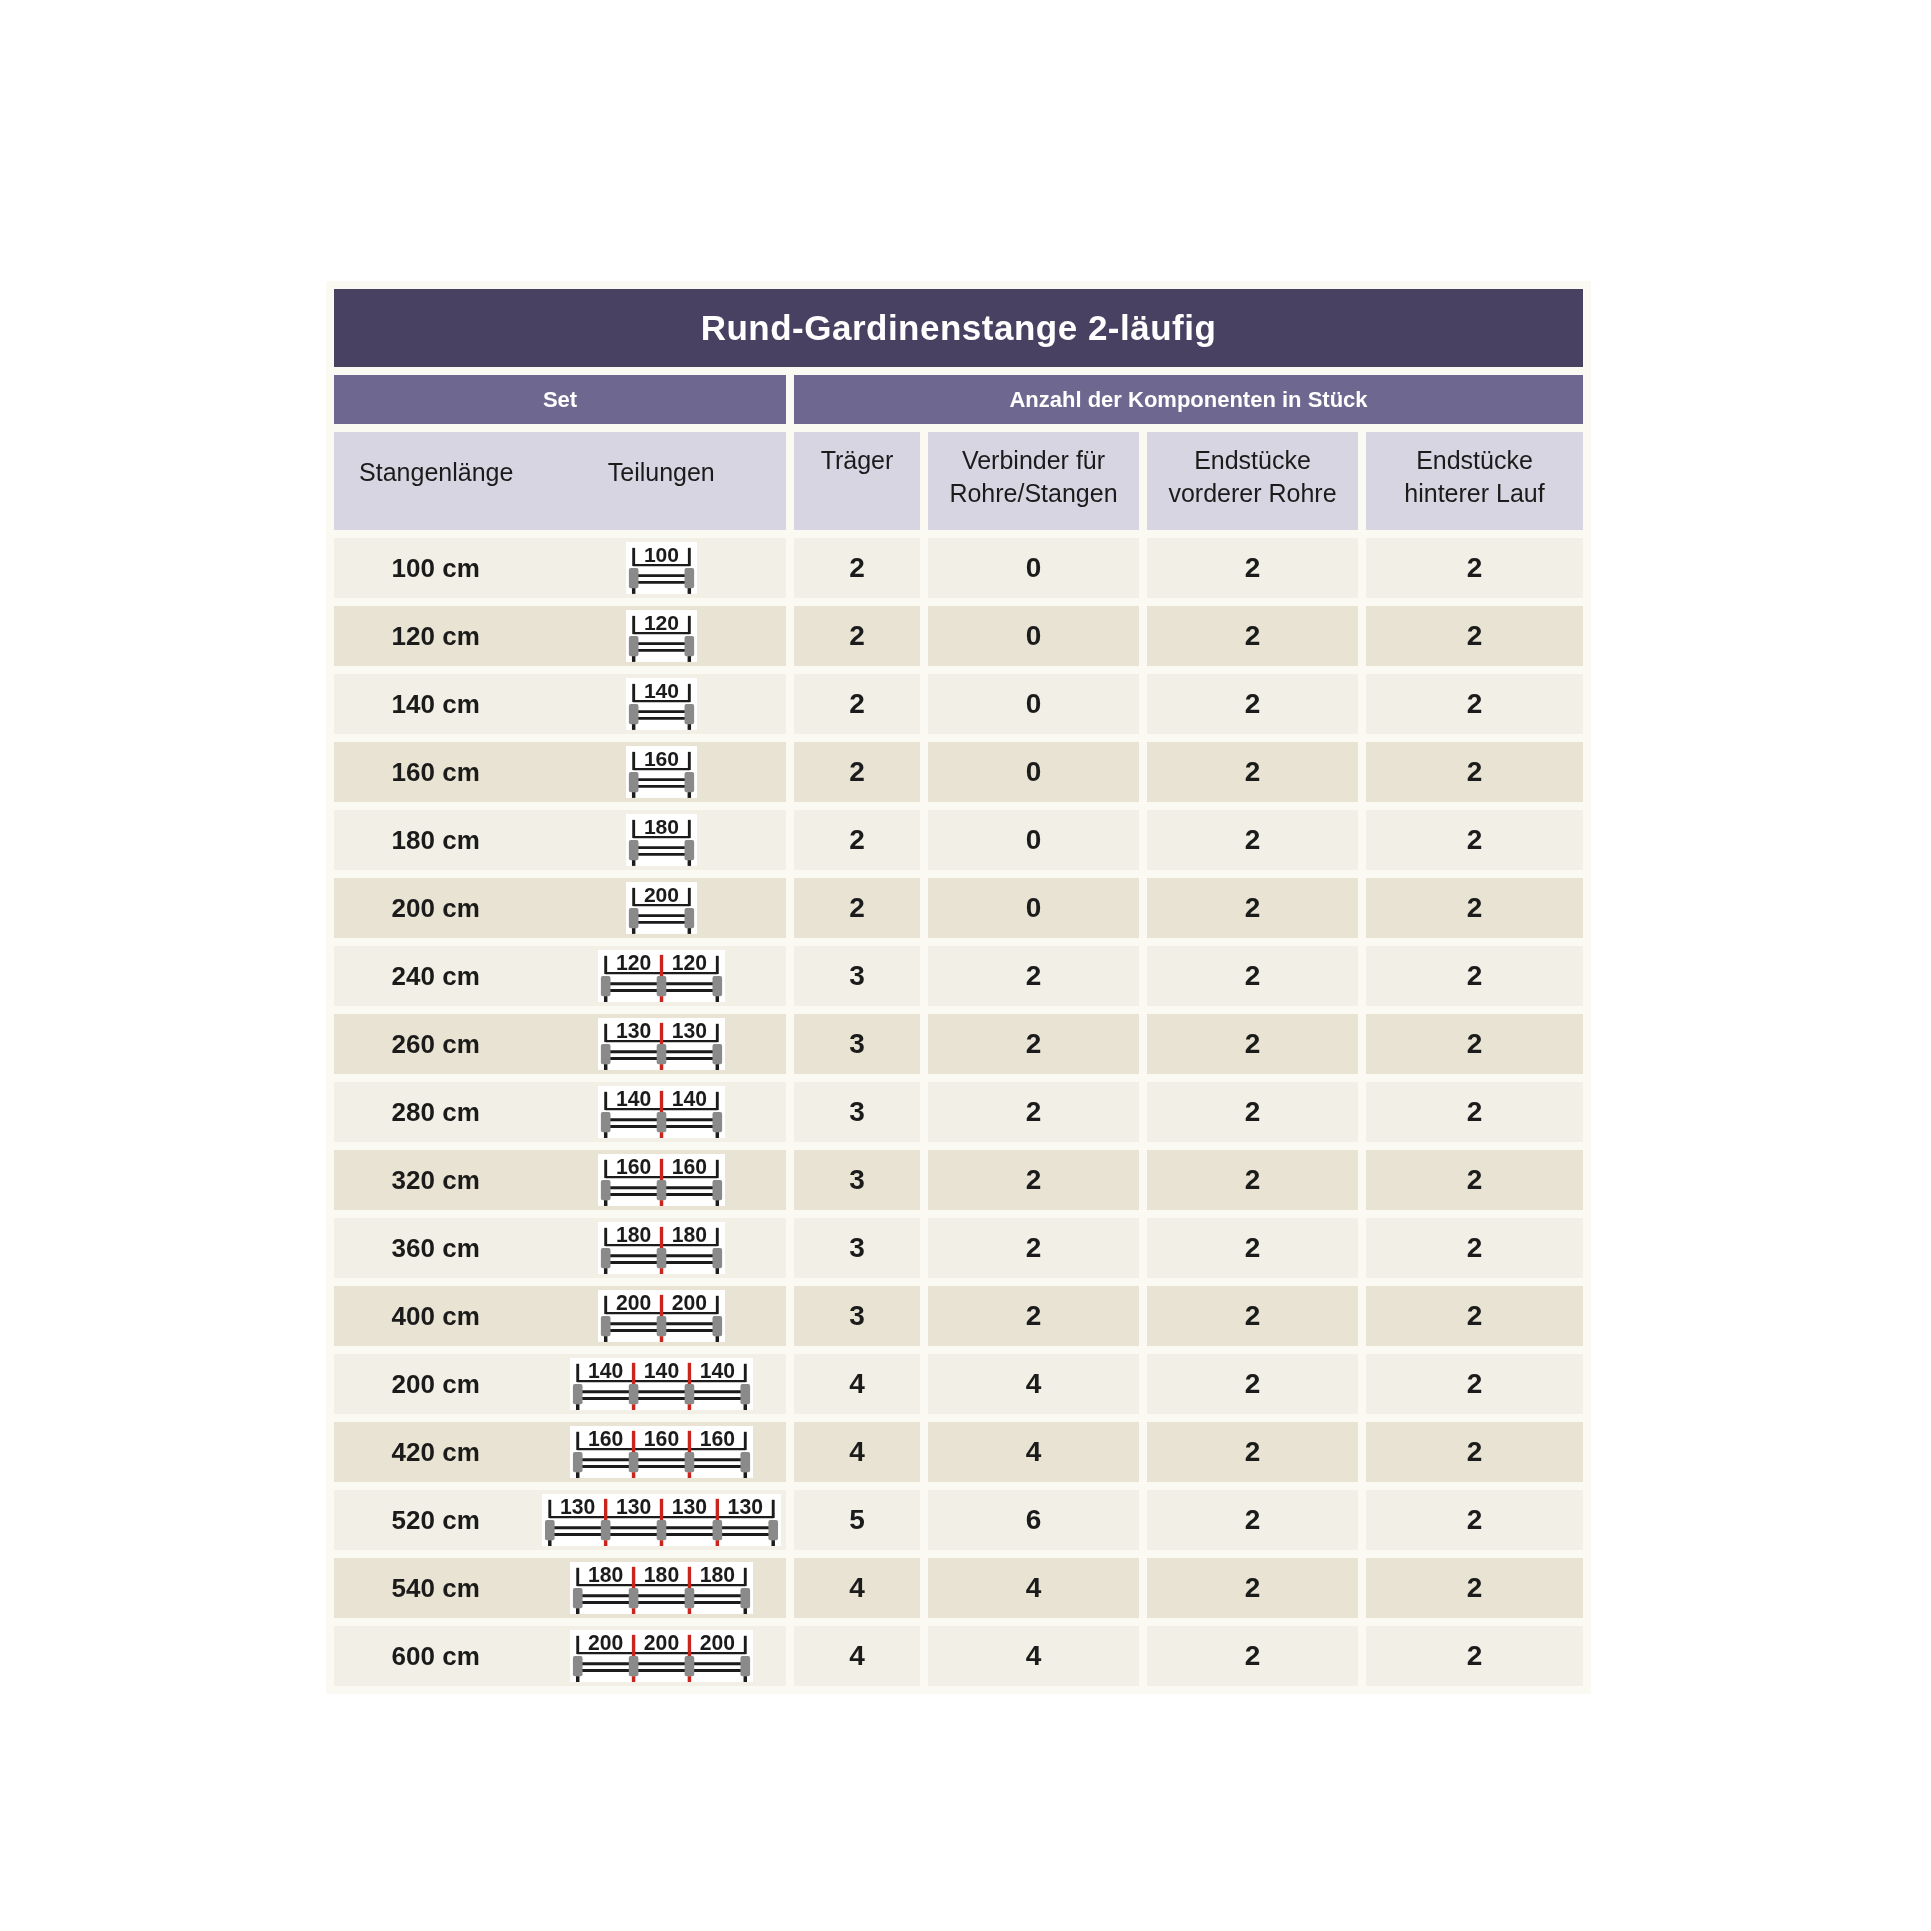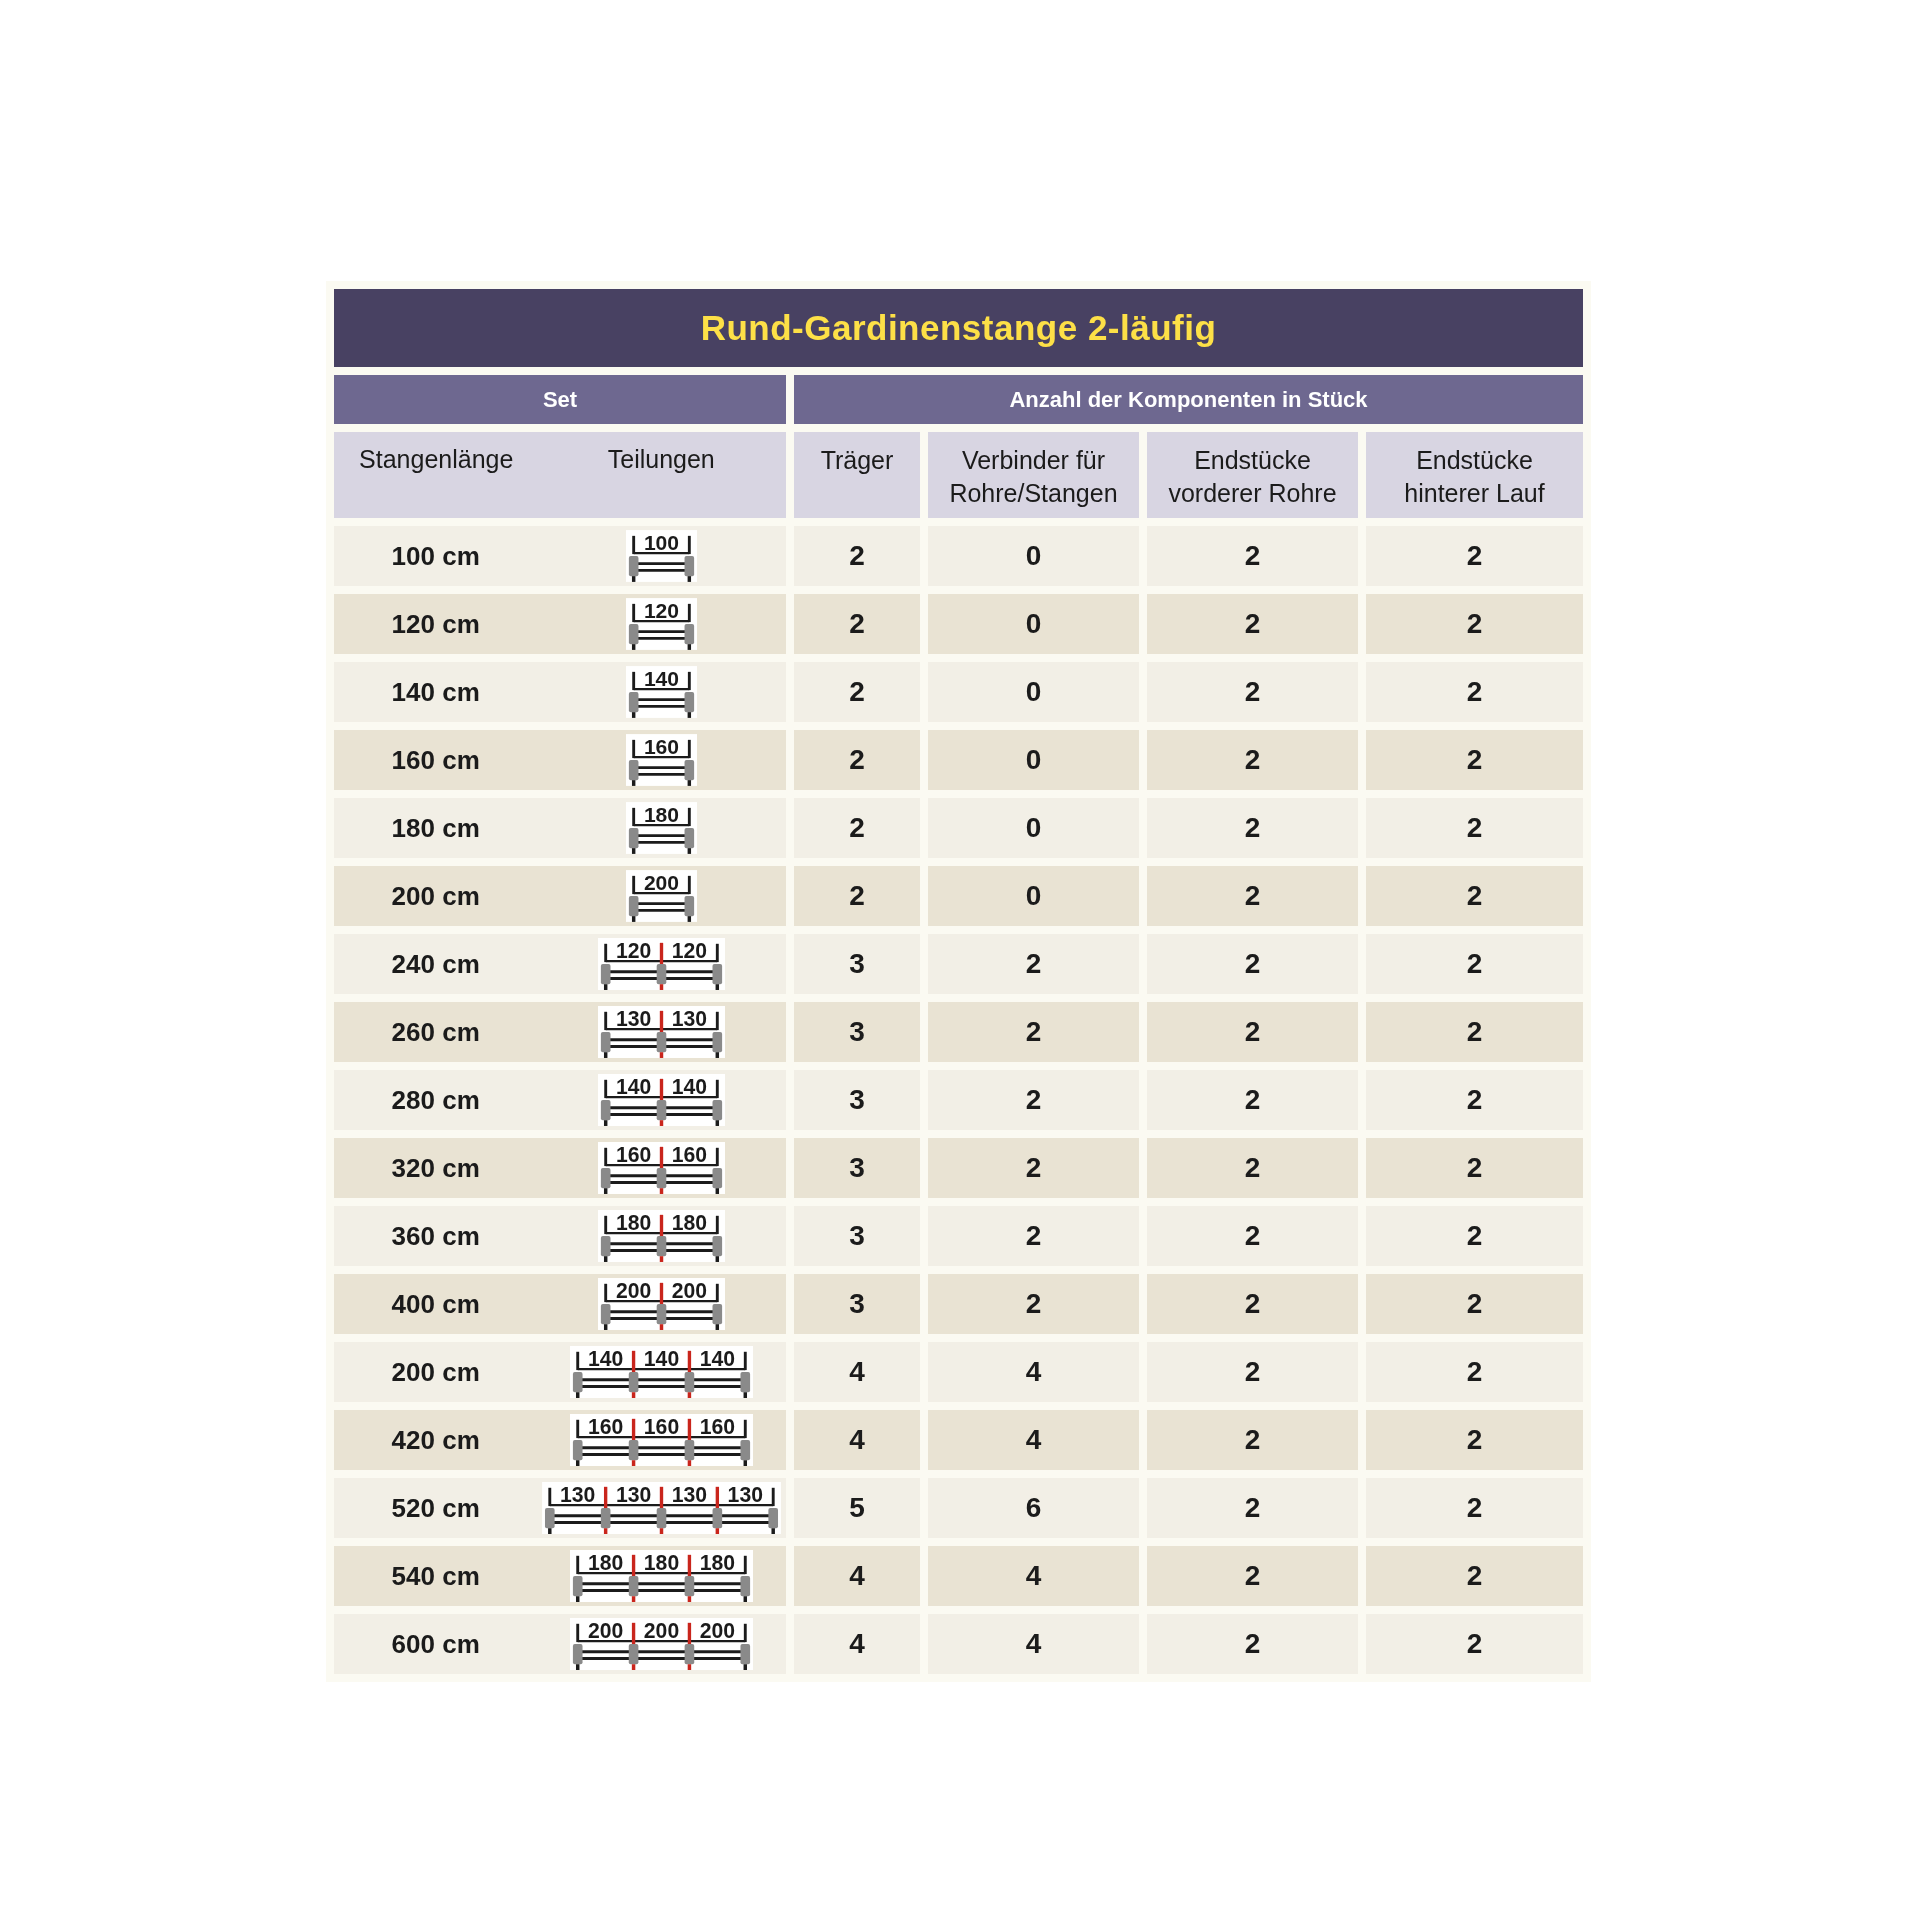--- a/index.html
+++ b/index.html
@@ -4,33 +4,33 @@
 <style>
   html,body{margin:0;padding:0;background:#ffffff;}
   .canvas{
     position:relative;width:1931px;height:1931px;background:#ffffff;overflow:hidden;
     font-family:"Liberation Sans",sans-serif;color:var(--text,#1b1b1b);
   }
   .table-wrap{position:absolute;left:326px;top:281px;background:var(--table-bg,#fbfaf2);}
   table.spec{border-collapse:separate;border-spacing:8.7px;table-layout:fixed;}
   td{overflow:hidden;}
   td.title-bar{
-    height:76px;background:var(--title-bg,#484162);color:#fde047;
+    height:76px;background:var(--title-bg,#484162);color:#ffffff;
     text-align:center;vertical-align:middle;font-size:35px;font-weight:bold;letter-spacing:0.5px;
   }
   td.group-bar{
     height:47px;background:var(--group-bg,#6e6890);color:#ffffff;
     text-align:center;vertical-align:middle;font-size:22px;font-weight:bold;
   }
   td.col-head{
     height:73px;background:var(--colhead-bg,#d8d5e2);
     text-align:center;vertical-align:top;font-size:25px;font-weight:normal;
     padding-top:12px;line-height:33px;
   }
-  td.set-head{padding-top:11px;}
+  td.set-head{padding-top:24px;}
   .set-split{display:flex;width:100%;}
   .set-split .left{width:45%;text-align:center;}
   .set-split .right{flex:1;text-align:center;}
   tr.data-row td{height:58px;vertical-align:middle;}
   tr.row-a td{background:var(--row-light,#f2efe6);}
   tr.row-b td{background:var(--row-dark,#e9e3d3);}
   td.set-cell{padding:0;}
   td.set-cell .set-split{align-items:center;height:58px;}
   .len{font-size:26px;font-weight:bold;}
   .icon-box{display:flex;justify-content:center;align-items:center;}

